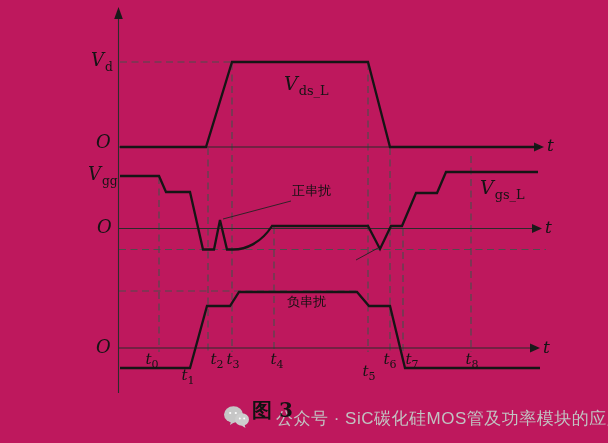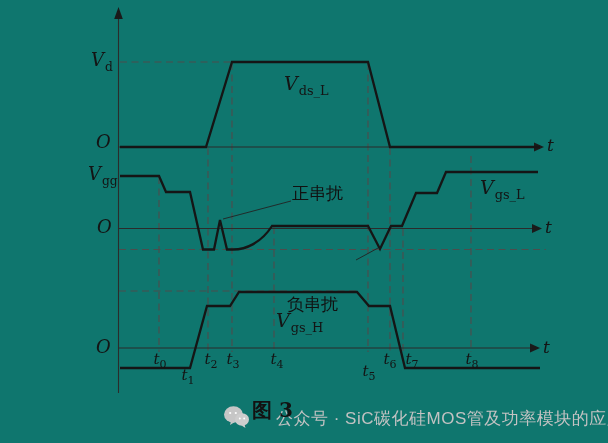--- a/index.html
+++ b/index.html
@@ -1,37 +1,37 @@
 <!DOCTYPE html>
 <html><head>
 <meta charset="utf-8">
 <style>
   html,body{margin:0;padding:0;background:#fff;}
   .stage{
-    position:relative;width:608px;height:443px;background:#0f766e;
+    position:relative;width:608px;height:443px;background:#be185d;
     font-family:"Liberation Sans",sans-serif;overflow:hidden;
   }
   .stage svg.overlay{position:absolute;left:0;top:0;z-index:3;}
   .dash{stroke:#4d4d4d;stroke-width:1.15;stroke-dasharray:7 4.5;}
   .axis{stroke:#2b2b2b;stroke-width:1.1;}
   .arrow{fill:#1a1a1a;stroke:none;}
   .wave{stroke:#151515;stroke-width:2.3;fill:none;stroke-linejoin:miter;}
   .leader{stroke:#222;stroke-width:0.9;}
   .lbl{
     position:absolute;color:#141414;z-index:4;
     font-family:"DejaVu Serif",serif;font-style:italic;line-height:1.05;
     white-space:nowrap;
   }
   .lbl sub{font-style:normal;font-size:0.68em;margin-left:1px;}
   .f18{font-size:18px;}
   .f19{font-size:19px;text-align:right;}
   .f17{font-size:17px;}
   .cjk{
     position:absolute;z-index:4;color:#111;font-style:normal;
-    font-family:"Liberation Sans",sans-serif;font-size:17px;white-space:nowrap;
+    font-family:"Liberation Sans",sans-serif;font-size:13px;white-space:nowrap;
   }
   .tick{
     position:absolute;top:350px;transform:translateX(-50%);z-index:4;
     font-family:"DejaVu Serif",serif;font-style:italic;font-size:15px;color:#141414;
     white-space:nowrap;
   }
   .tick sub{font-style:normal;font-size:11px;}
   .caption{
     position:absolute;top:397px;z-index:6;color:#121212;
     font-family:"DejaVu Serif",serif;font-size:20px;white-space:nowrap;font-weight:bold;
@@ -81,43 +81,42 @@
   <div class="lbl f18" style="left:88px;top:165px;"><span>V</span><sub>gg</sub></div>
   <div class="lbl f18" style="left:97px;top:218px;">O</div>
   <div class="lbl f18" style="left:96px;top:338px;">O</div>
 
   <div class="lbl f17" style="left:547px;top:137px;">t</div>
   <div class="lbl f17" style="left:545px;top:219px;">t</div>
   <div class="lbl f17" style="left:543px;top:339px;">t</div>
 
   <div class="lbl f19" style="left:284px;top:74px;"><span>V</span><sub>ds_L</sub></div>
   <div class="lbl f19" style="left:480px;top:178px;"><span>V</span><sub>gs_L</sub></div>
-  <div class="lbl f19" style="left:276px;top:311px;"><span>V</span><sub>gs_H</sub></div>
 
   <div class="cjk" style="left:292px;top:182px;">正串扰</div>
   <div class="cjk" style="left:287px;top:253px;margin-top:40px;">负串扰</div>
 
   <span class="watermark-icon">
     <svg width="27" height="24" viewBox="0 0 27 24">
       <ellipse cx="10.5" cy="9.5" rx="9.5" ry="8.2" fill="#c6c6c6"></ellipse>
       <path d="M8 16 L7 20 L11.5 17.3 Z" fill="#c6c6c6"></path>
       <ellipse cx="19" cy="14.5" rx="7" ry="6.2" fill="#cdcdcd"></ellipse>
       <path d="M21.5 19.5 L22.5 23 L18.5 20.4 Z" fill="#cdcdcd"></path>
       <circle cx="7.2" cy="8" r="1.1" fill="#fff"></circle>
       <circle cx="12.8" cy="8" r="1.1" fill="#fff"></circle>
       <circle cx="16.8" cy="13.5" r="0.95" fill="#fff"></circle>
       <circle cx="21.2" cy="13.5" r="0.95" fill="#fff"></circle>
     </svg>
   </span>
   <div class="watermark-text">公众号 · SiC碳化硅MOS管及功率模块的应用</div>
 
   <div class="caption" style="left:252px;">图 3</div>
 
-<div class="tick" style="left: 160px;"><i>t</i><sub>0</sub></div>
+<div class="tick" style="left: 152px;"><i>t</i><sub>0</sub></div>
     <div class="tick" style="left: 188px; margin-top: 16px;"><i>t</i><sub>1</sub></div>
-    <div class="tick" style="left: 211px; text-align: center;"><i>t</i><sub>2</sub></div>
+    <div class="tick" style="left: 217px; text-align: center;"><i>t</i><sub>2</sub></div>
     <div class="tick" style="left: 233px;"><i>t</i><sub>3</sub></div>
     <div class="tick" style="left: 277px;"><i>t</i><sub>4</sub></div>
     <div class="tick" style="left: 369px; margin-top: 12px;"><i>t</i><sub>5</sub></div>
     <div class="tick" style="left: 390px;"><i>t</i><sub>6</sub></div>
     <div class="tick" style="left: 412px;"><i>t</i><sub>7</sub></div>
     <div class="tick" style="left: 472px; text-align: right;"><i>t</i><sub>8</sub></div>
   </div>
 
 </body></html>

